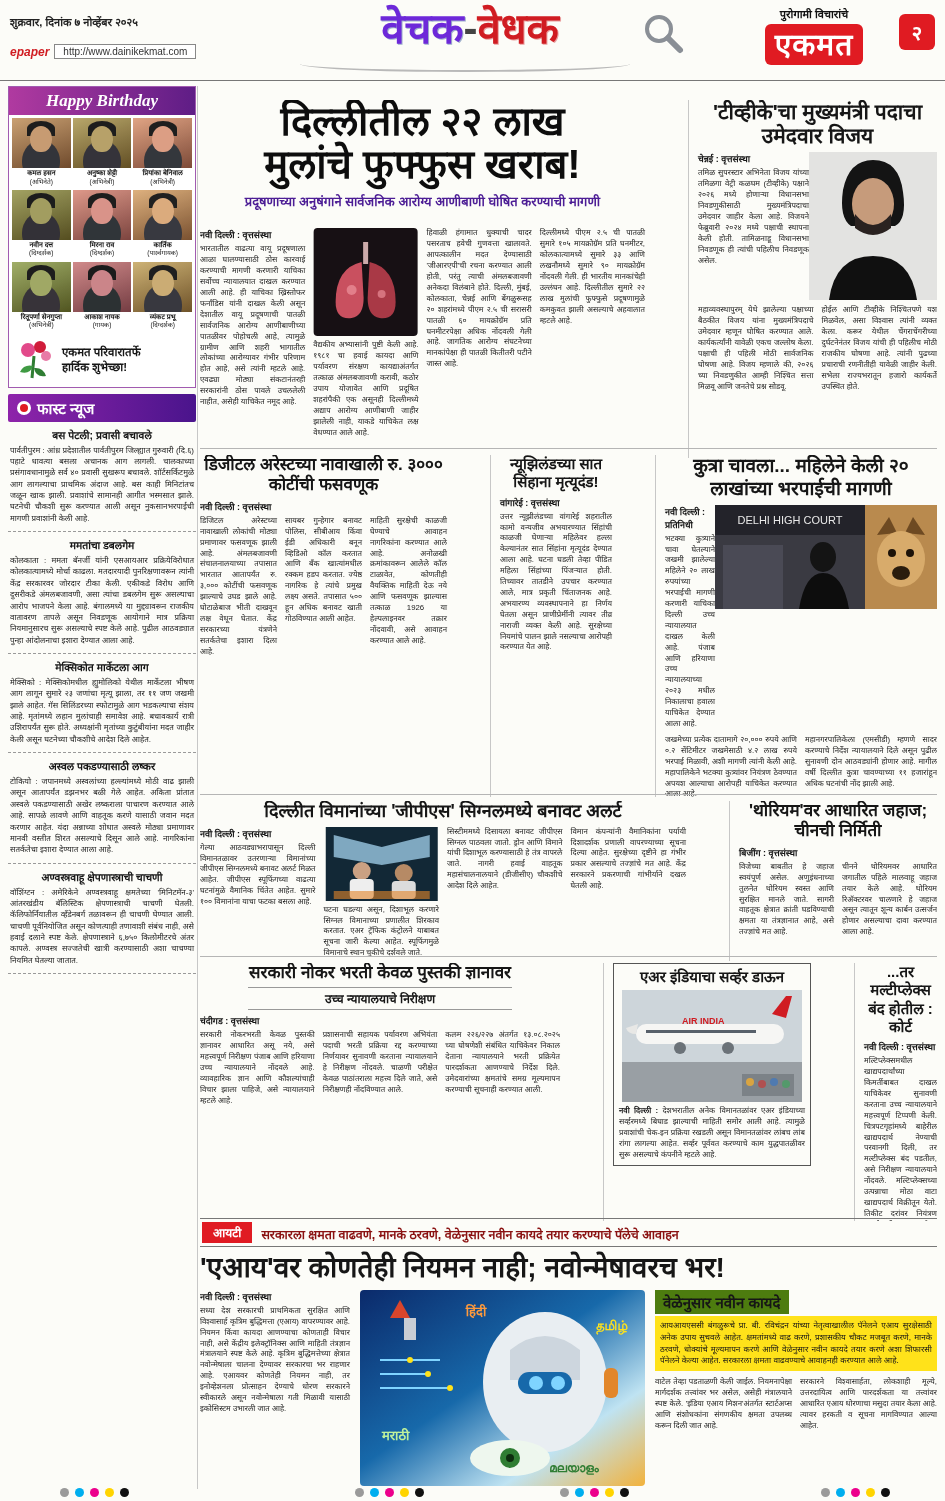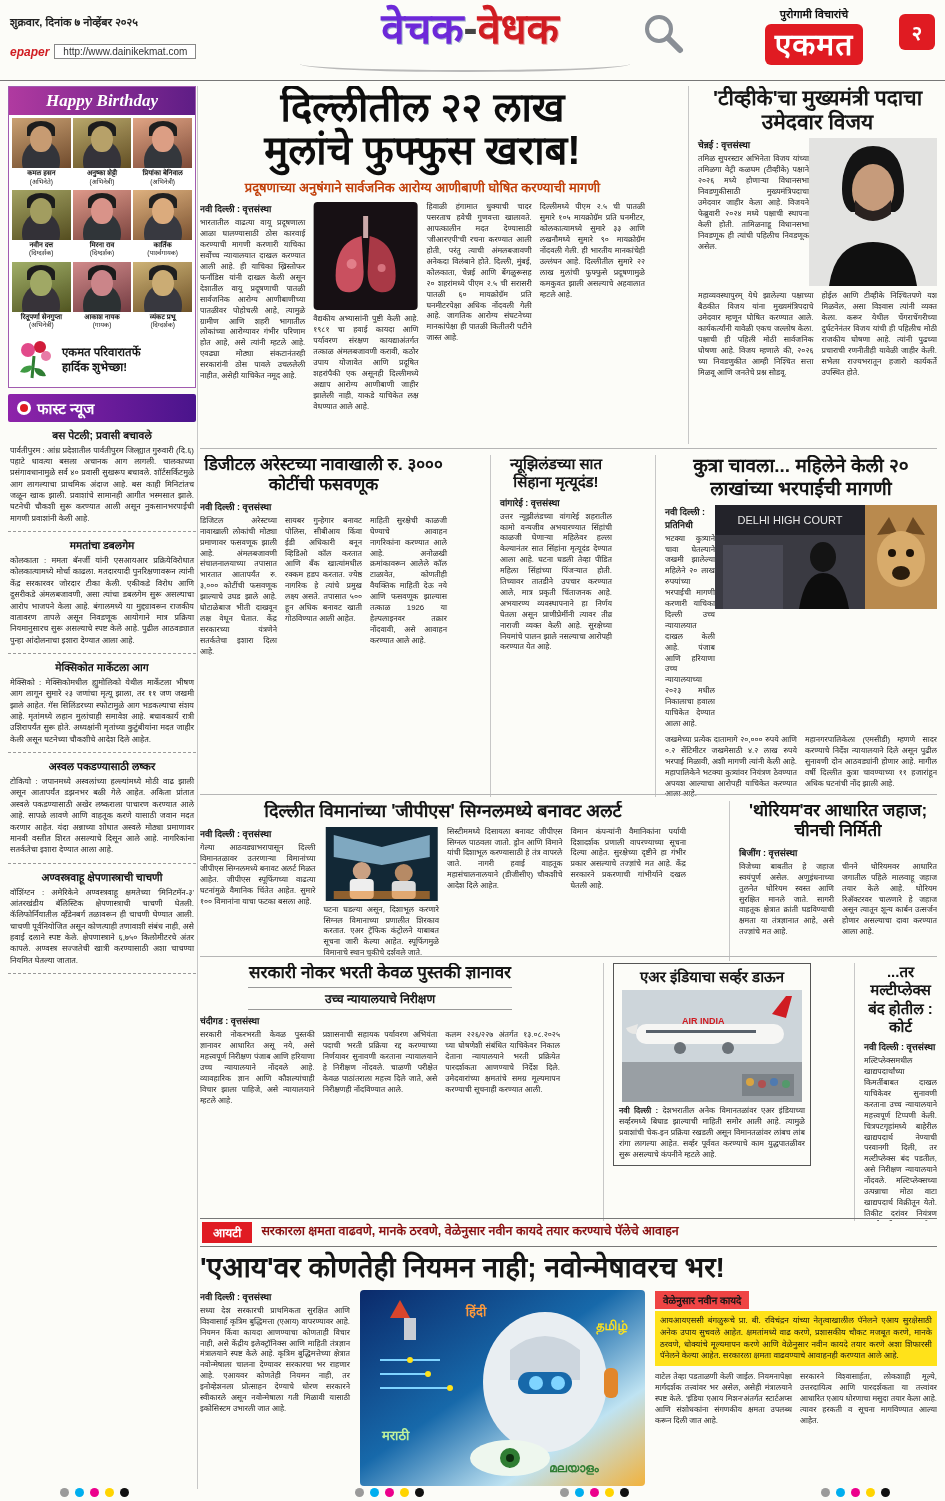--- a/index.html
+++ b/index.html
@@ -57,38 +57,38 @@
   .band{position:absolute;left:200px;right:8px;overflow:hidden;}
   .rule-top{border-top:1px solid #b5b5b5;padding-top:6px;}
   .byline{font-size:9px;font-weight:800;margin:0 0 3px;}
   p.body{margin:0;font-size:7.8px;line-height:1.4;text-align:justify;color:#1b1b1b;}
   .cols{display:grid;gap:8px;}
   .c2{grid-template-columns:1fr 1fr;} .c3{grid-template-columns:1fr 1fr 1fr;} .c4{grid-template-columns:1fr 1fr 1fr 1fr;}
   .blk{overflow:hidden;}
   .blk + .blk{border-left:1px solid #c7c7c7;padding-left:9px;margin-left:34px;}
   
   .lead-head{margin:0;font-size:40px;font-weight:800;line-height:1.08;text-align:center;color:#0d0d0d;}
-  .lead-sub{margin:6px 0 6px;font-size:13px;font-weight:800;color:#c2410c;text-align:center;}
+  .lead-sub{margin:6px 0 18px;font-size:13px;font-weight:800;color:#4c1d95;text-align:center;}
   
   .h2a{margin:0 0 4px;font-size:21px;font-weight:800;line-height:1.15;text-align:center;}
   .h2b{margin:0 0 4px;font-size:17px;font-weight:800;line-height:1.2;text-align:center;}
   .h2c{margin:0 0 4px;font-size:15px;font-weight:800;line-height:1.22;text-align:center;}
   .h2d{margin:0 0 4px;font-size:19px;font-weight:800;line-height:1.2;text-align:center;}
   .subhead-rule{display:block;margin:2px auto 4px;padding:2px 6px;font-size:12px;font-weight:800;text-align:center;
                 border-top:1px solid #999;border-bottom:1px solid #999;width:70%;}
   .imgph{display:block;width:100%;margin:0 0 4px;}
   
   .ai-box{border:1px solid #555;padding:4px 5px;}
   
-  .kicker{display:flex;align-items:flex-start;gap:9px;border-top:1.5px solid #777;border-bottom:1.5px solid #777;padding:3px 2px;}
+  .kicker{display:flex;align-items:flex-end;gap:9px;border-top:1.5px solid #777;border-bottom:1.5px solid #777;padding:3px 2px;}
   .kicker-label{background:#e01b22;color:#fff;font-weight:800;font-size:12px;padding:2px 11px;}
   .kicker-text{color:#8a1212;font-weight:800;font-size:12.5px;}
   .ai-head{margin:6px 0 6px;font-size:28px;font-weight:800;text-align:left;line-height:1.1;}
   .ai-grid{display:grid;grid-template-columns:150px 285px 1fr;gap:10px;}
-  .ybox-title{display:inline-block;background:#ef4444;font-weight:800;font-size:10px;padding:2px 8px;margin-bottom:2px;}
+  .ybox-title{display:inline-block;background:#4d7c0f;font-weight:800;font-size:15px;padding:2px 8px;margin-bottom:2px;}
   .ybox-body{background:#ffe21a;font-size:8.2px;line-height:1.45;text-align:justify;padding:4px 5px;margin:0 0 6px;}
   
   .regs{position:absolute;bottom:4px;display:flex;gap:6px;}
   .dot{width:9px;height:9px;border-radius:50%;}
   .d-gray{background:#9a9a9a}.d-cyan{background:#00aeef}.d-mag{background:#ec008c}.d-yel{background:#ffd400}.d-blk{background:#101010}
 </style>
 </head>
 <body>
 
 <div id="page">
@@ -198,21 +198,21 @@
     <div class="fn-item">
       <h4>अस्वल पकडण्यासाठी लष्कर</h4>
       <p>टोकियो : जपानमध्ये अस्वलांच्या हल्ल्यांमध्ये मोठी वाढ झाली असून आतापर्यंत डझनभर बळी गेले आहेत. अकिता प्रांतात अस्वले पकडण्यासाठी अखेर लष्कराला पाचारण करण्यात आले आहे. सापळे लावणे आणि वाहतूक करणे यासाठी जवान मदत करणार आहेत. यंदा अन्नाच्या शोधात अस्वले मोठ्या प्रमाणावर मानवी वस्तीत शिरत असल्याचे दिसून आले आहे. नागरिकांना सतर्कतेचा इशारा देण्यात आला आहे.</p>
     </div>
     <div class="fn-item">
       <h4>अण्वस्त्रवाहू क्षेपणास्त्राची चाचणी</h4>
       <p>वॉशिंग्टन : अमेरिकेने अण्वस्त्रवाहू क्षमतेच्या 'मिनिटमॅन-३' आंतरखंडीय बॅलिस्टिक क्षेपणास्त्राची चाचणी घेतली. कॅलिफोर्नियातील व्हँडेनबर्ग तळावरून ही चाचणी घेण्यात आली. चाचणी पूर्वनियोजित असून कोणत्याही तणावाशी संबंध नाही, असे हवाई दलाने स्पष्ट केले. क्षेपणास्त्राने ६,७५० किलोमीटरचे अंतर कापले. अण्वस्त्र सज्जतेची खात्री करण्यासाठी अशा चाचण्या नियमित घेतल्या जातात.</p>
     </div>
   </div>
 
-  <div class="band" style="top:86px;height:358px;display:flex;">
+  <div class="band" style="top:100px;height:358px;display:flex;">
     <div class="blk" style="width:445px;padding-right:9px;">
       <h1 class="lead-head">
         <span>दिल्लीतील २२ लाख</span><br>
         <span>मुलांचे फुफ्फुस खराब!</span>
       </h1>
       <div class="lead-sub">प्रदूषणाच्या अनुषंगाने सार्वजनिक आरोग्य आणीबाणी घोषित करण्याची मागणी</div>
       <div class="cols c4">
         <div>
           <div class="byline">नवी दिल्ली : वृत्तसंस्था</div>
           <p class="body">भारतातील वाढत्या वायू प्रदूषणाला आळा घालण्यासाठी ठोस कारवाई करण्याची मागणी करणारी याचिका सर्वोच्च न्यायालयात दाखल करण्यात आली आहे. ही याचिका ख्रिस्तोफर फर्नांडिस यांनी दाखल केली असून देशातील वायू प्रदूषणाची पातळी सार्वजनिक आरोग्य आणीबाणीच्या पातळीवर पोहोचली आहे, त्यामुळे ग्रामीण आणि शहरी भागातील लोकांच्या आरोग्यावर गंभीर परिणाम होत आहे, असे त्यांनी म्हटले आहे. एवढ्या मोठ्या संकटानंतरही सरकारांनी ठोस पावले उचललेली नाहीत, असेही याचिकेत नमूद आहे.</p>

